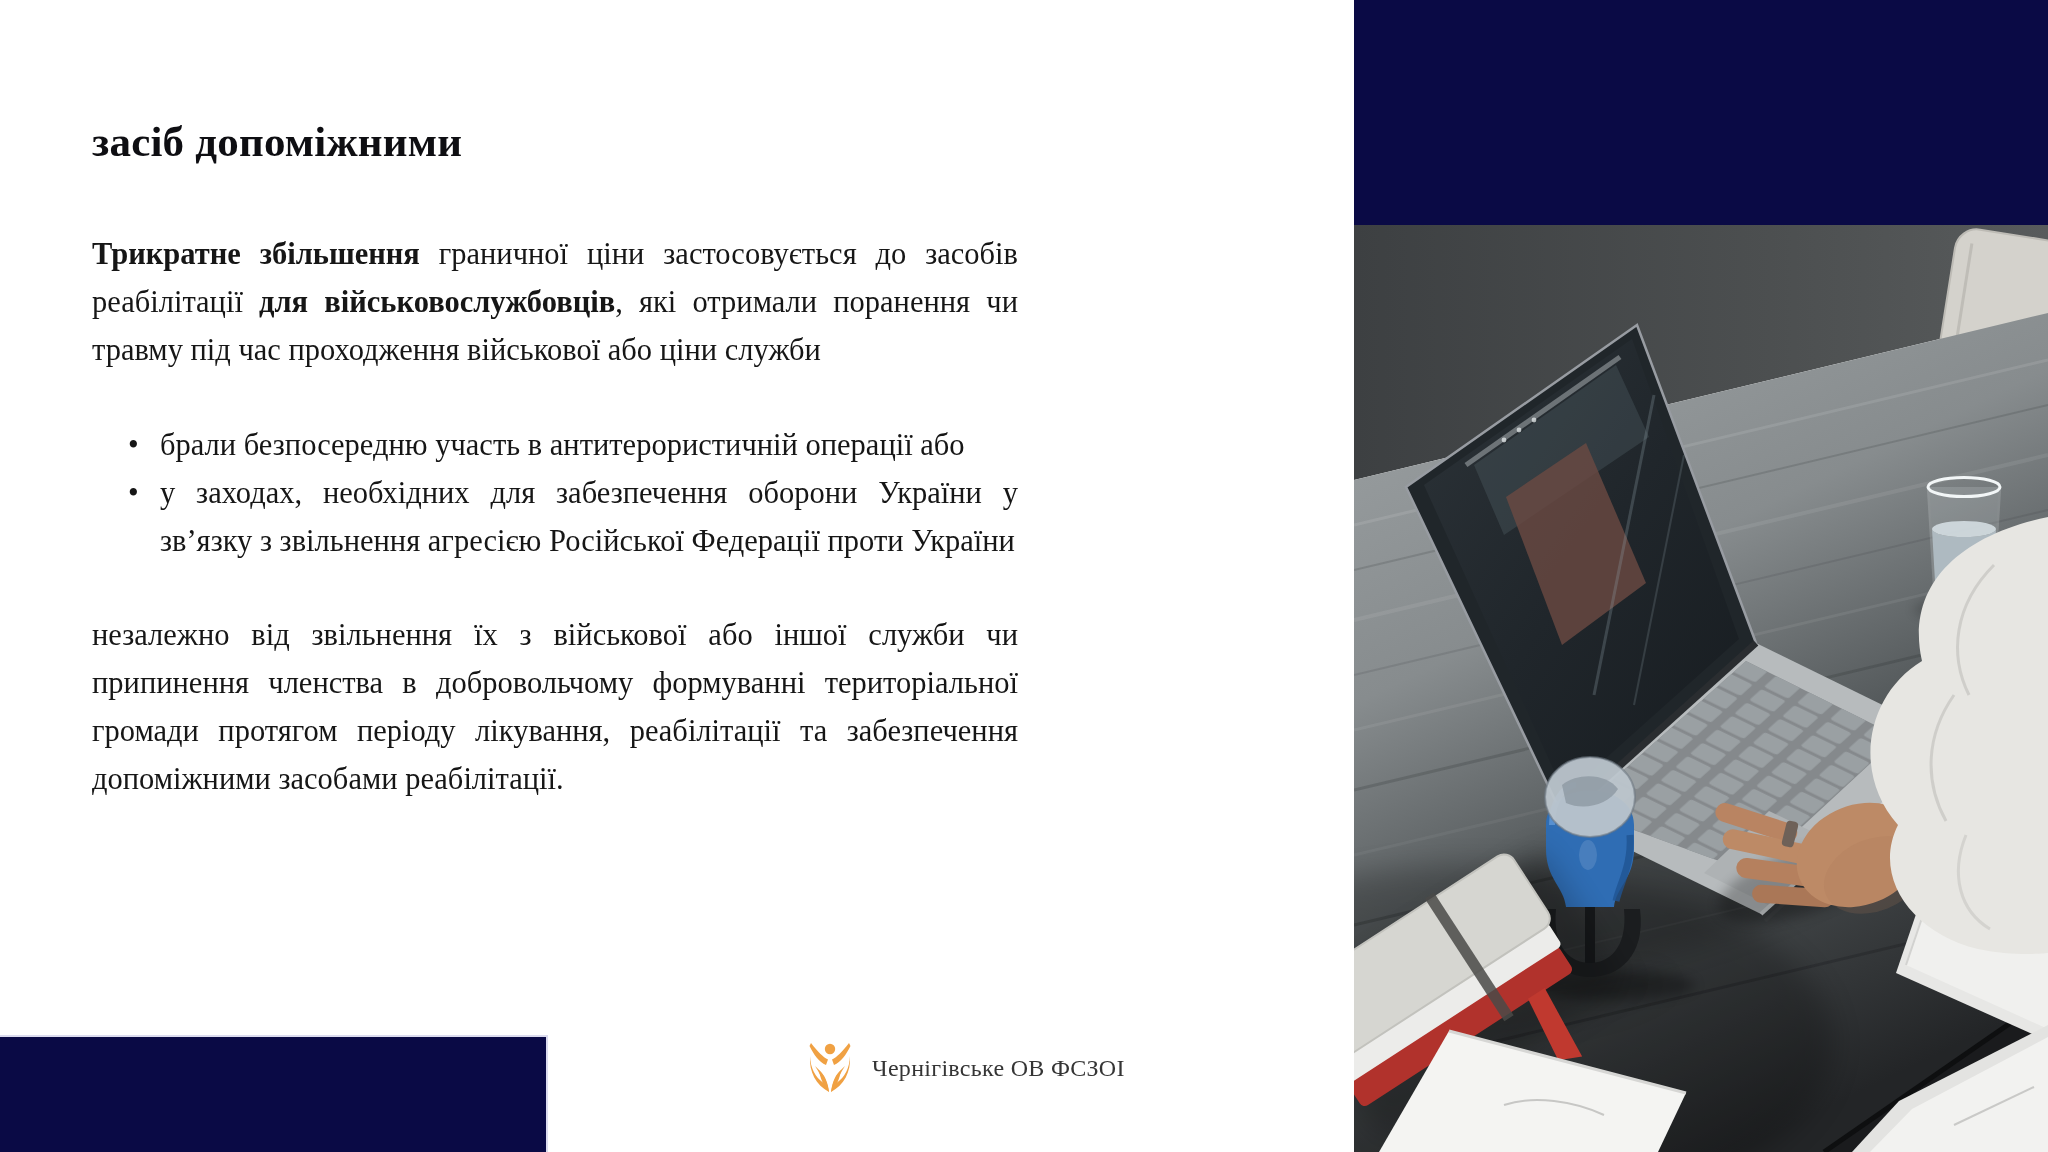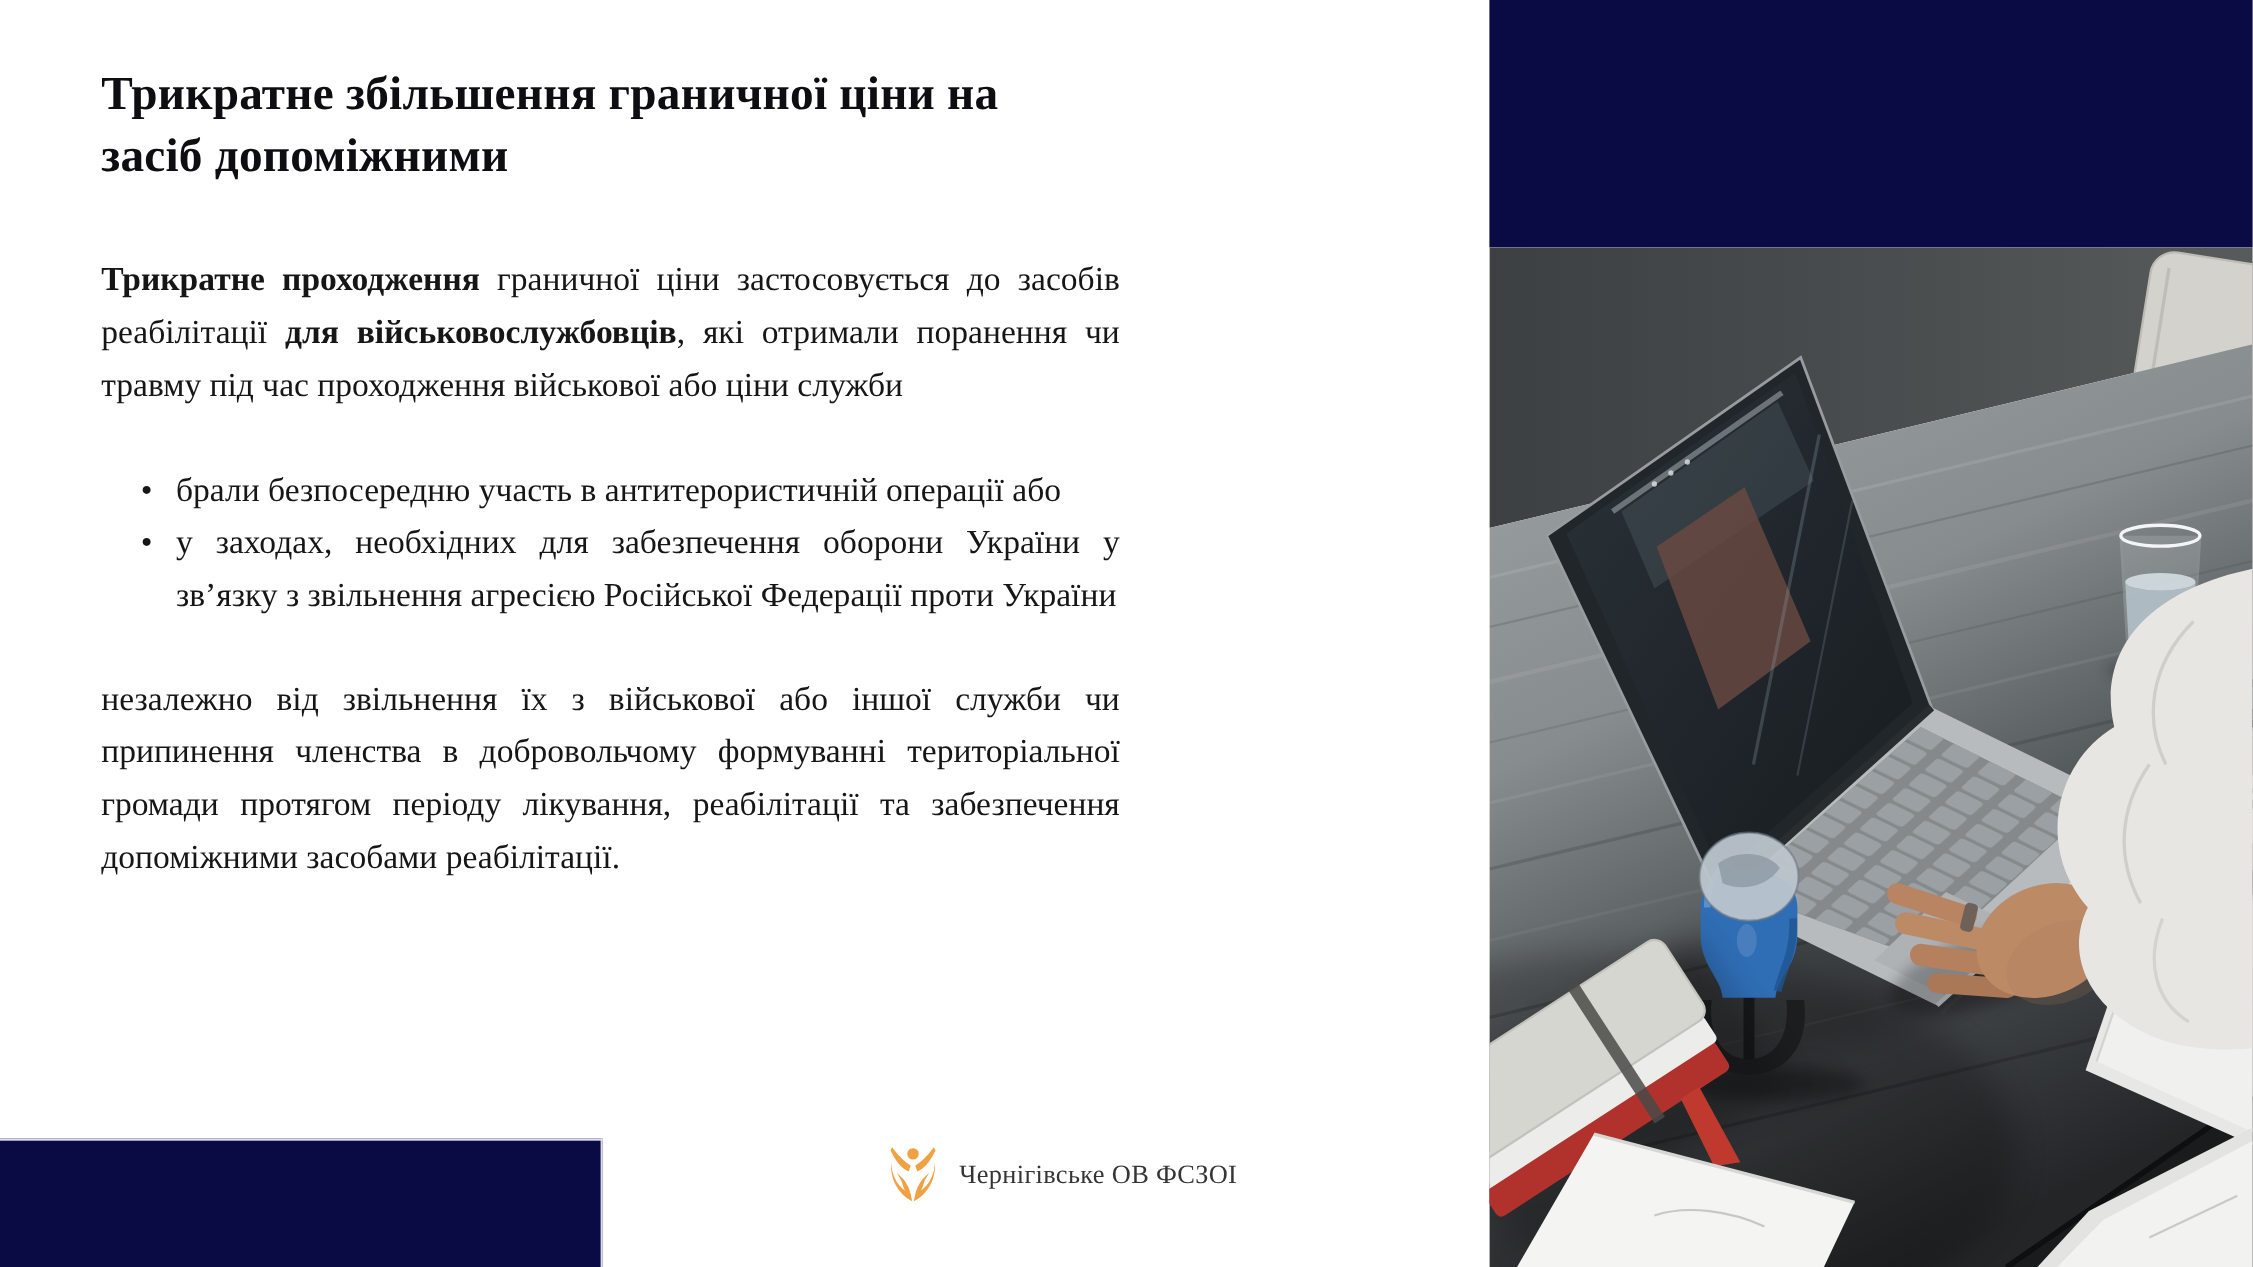--- a/index.html
+++ b/index.html
@@ -223,24 +223,24 @@
       <polygon points="25,927 95,806 332,868 304,927" fill="#f4f4f2"></polygon>
       <line x1="95" y1="806" x2="332" y2="868" stroke="#d6d6d4" stroke-width="3"></line>
       <path d="M150,880 C180,870 220,876 250,890" stroke="#c7c7c5" stroke-width="2" fill="none"></path>
     </g>
   </svg>
 
   <div class="block-bottom-left" style="background: rgb(10, 10, 69);"></div>
 
   <div class="text-col">
     <h1 class="title">
-      <span>Трикратне збільшення граничної ціни на</span><br>
+      <br>
       <span>засіб допоміжними</span>
     </h1>
-    <p class="intro"><b>Трикратне проходження</b><span> граничної ціни застосовується до засобів реабілітації </span><b>для військовослужбовців</b><span>, які отримали поранення чи травму під час проходження військової або ціни служби</span></p>
+    <p class="intro"><b>Трикратне збільшення</b><span> граничної ціни застосовується до засобів реабілітації </span><b>для військовослужбовців</b><span>, які отримали поранення чи травму під час проходження військової або ціни служби</span></p>
     <ul class="bullets">
         <li>брали безпосередню участь в антитерористичній операції або</li>
         <li>у заходах, необхідних для забезпечення оборони України у зв’язку з звільнення агресією Російської Федерації проти України</li>
       </ul>
     <p class="outro">незалежно від звільнення їх з військової або іншої служби чи припинення членства в добровольчому формуванні територіальної громади протягом періоду лікування, реабілітації та забезпечення допоміжними засобами реабілітації.</p>
   </div>
 
   <div class="logo">
     <svg width="48" height="52" viewBox="0 0 48 52" xmlns="http://www.w3.org/2000/svg">
       <g fill="#F0A143">

